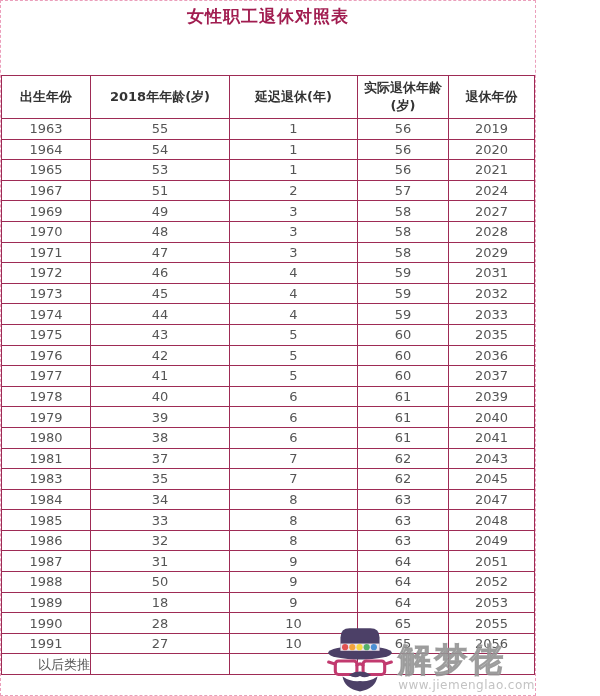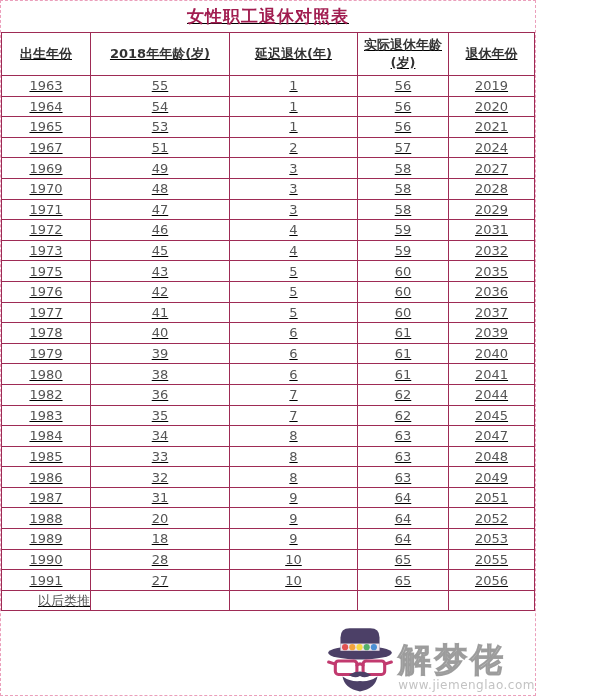--- a/index.html
+++ b/index.html
@@ -9,38 +9,38 @@
     font-family: "DejaVu Sans", "Liberation Sans", sans-serif;
   }
   .page {
     position: relative;
     box-sizing: border-box;
     width: 536px;
     height: 696px;
     border: 1px dashed #eb9fbb;
     background: #ffffff;
     overflow: hidden;
-    text-decoration: underline;
   }
   .title-bar {
     height: 31px;
     display: flex;
     align-items: center;
     justify-content: center;
   }
   .title-text {
     font-size: 17px;
     font-weight: bold;
     color: #a11d50;
     letter-spacing: 1px;
   }
   table.ret-table {
     width: 100%;
     border-collapse: collapse;
     table-layout: fixed;
+    margin-top: 43px;
   }
   table.ret-table th {
     border: 1px solid #9e2b55;
     height: 42px;
     font-size: 13px;
     font-weight: bold;
     color: #333333;
     text-align: center;
     padding: 0 2px;
     line-height: 1.35;
@@ -178,20 +178,27 @@
           <td>2031</td>
         </tr>
         <tr>
           <td>1973</td>
           <td>45</td>
           <td>4</td>
           <td>59</td>
           <td>2032</td>
         </tr>
         <tr>
+          <td>1974</td>
+          <td>44</td>
+          <td>4</td>
+          <td>59</td>
+          <td>2033</td>
+        </tr>
+        <tr>
           <td>1975</td>
           <td>43</td>
           <td>5</td>
           <td>60</td>
           <td>2035</td>
         </tr>
         <tr>
           <td>1976</td>
           <td>42</td>
           <td>5</td>
@@ -220,25 +227,25 @@
           <td>2040</td>
         </tr>
         <tr>
           <td>1980</td>
           <td>38</td>
           <td>6</td>
           <td>61</td>
           <td>2041</td>
         </tr>
         <tr>
-          <td>1982</td>
-          <td>36</td>
+          <td>1981</td>
+          <td>37</td>
           <td>7</td>
           <td>62</td>
-          <td>2044</td>
+          <td>2043</td>
         </tr>
         <tr>
           <td>1983</td>
           <td>35</td>
           <td>7</td>
           <td>62</td>
           <td>2045</td>
         </tr>
         <tr>
           <td>1984</td>
@@ -263,21 +270,21 @@
         </tr>
         <tr>
           <td>1987</td>
           <td>31</td>
           <td>9</td>
           <td>64</td>
           <td>2051</td>
         </tr>
         <tr>
           <td>1988</td>
-          <td>20</td>
+          <td>50</td>
           <td>9</td>
           <td>64</td>
           <td>2052</td>
         </tr>
         <tr>
           <td>1989</td>
           <td>18</td>
           <td>9</td>
           <td>64</td>
           <td>2053</td>

